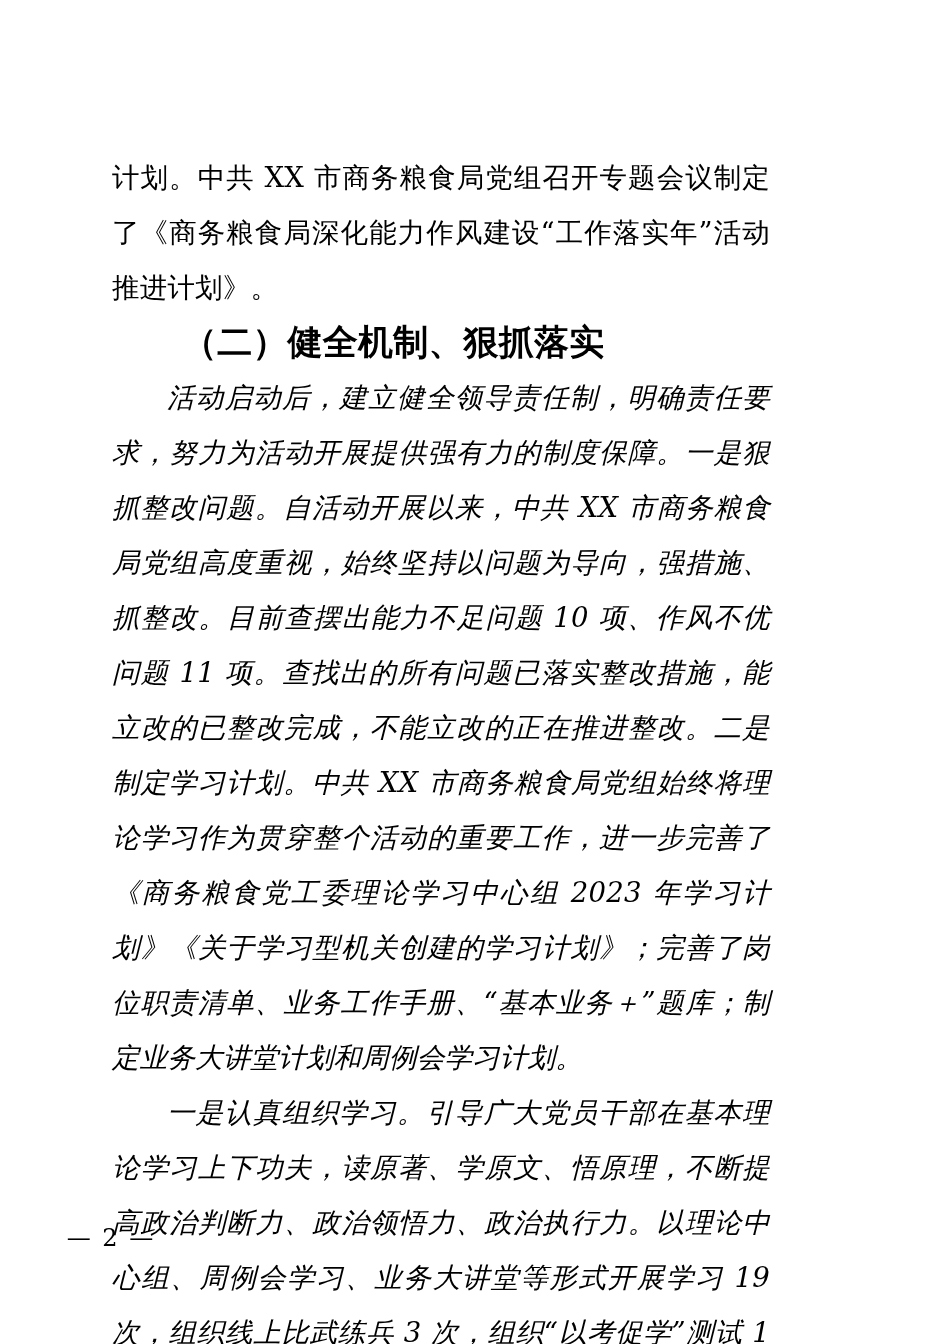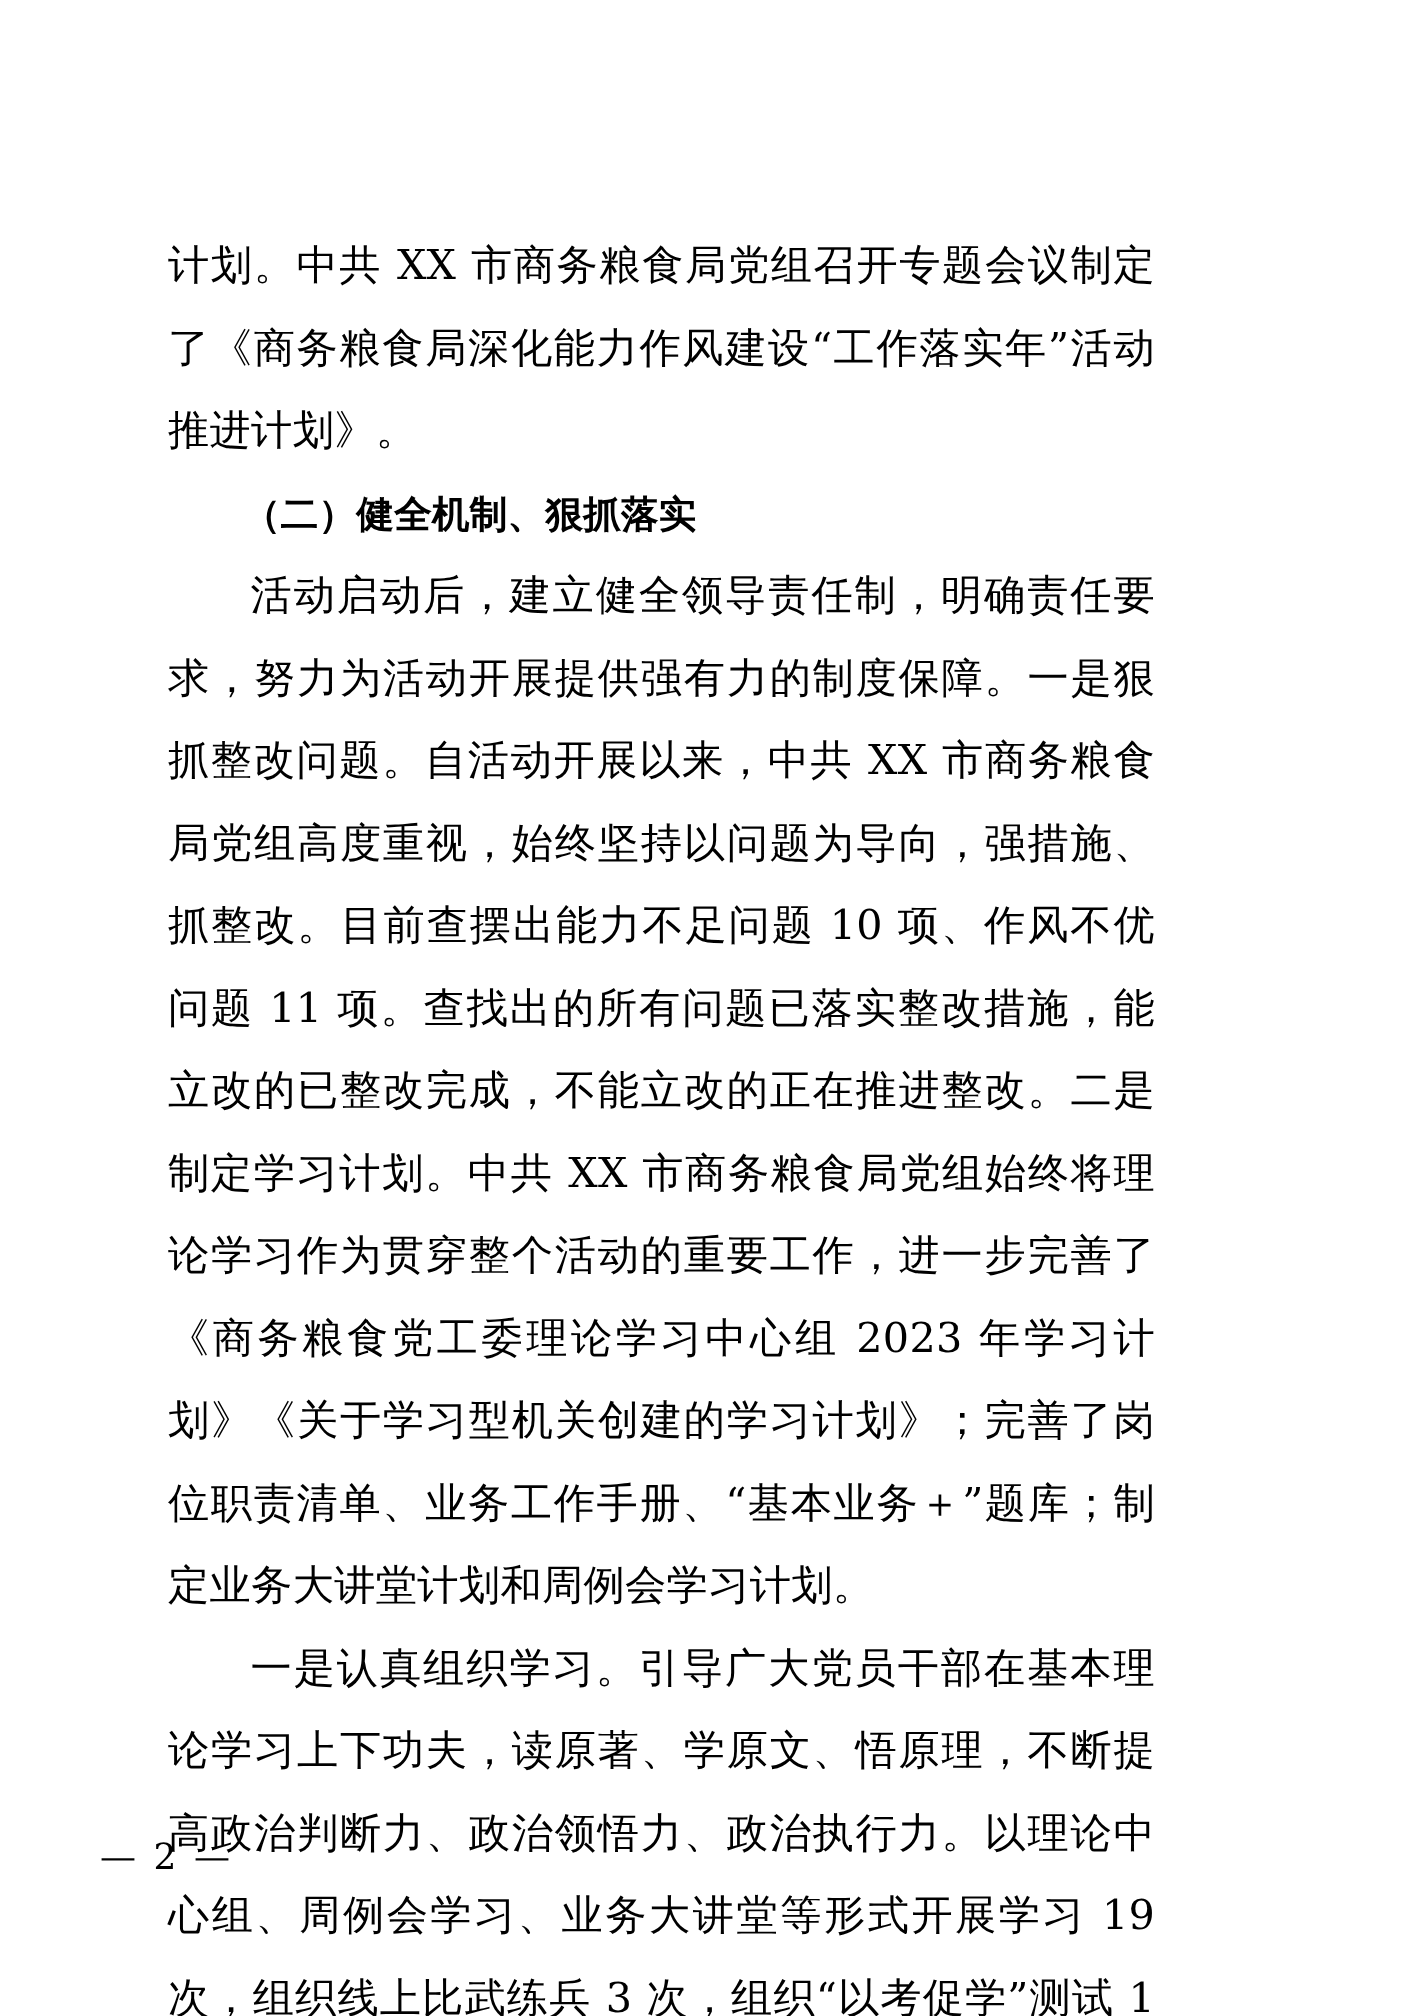--- a/index.html
+++ b/index.html
@@ -29,27 +29,28 @@
     text-justify: inter-ideograph;
     letter-spacing: 0.2px;
   }
   .para {
     margin: 0;
     text-indent: 0;
   }
   .para-indent {
     margin: 0;
     text-indent: 2em;
+    font-style: italic;
   }
   .heading {
     margin: 0;
     text-indent: 2em;
     font-weight: bold;
     font-family: "DejaVu Sans", "Liberation Sans", sans-serif;
-    font-size: 25px;
+    font-size: 35px;
   }
   .footer {
     position: absolute;
     left: 0;
     right: 0;
     bottom: 92px;
     text-align: center;
     font-size: 24px;
     font-family: "DejaVu Serif", "Liberation Serif", serif;
     letter-spacing: 2px;

